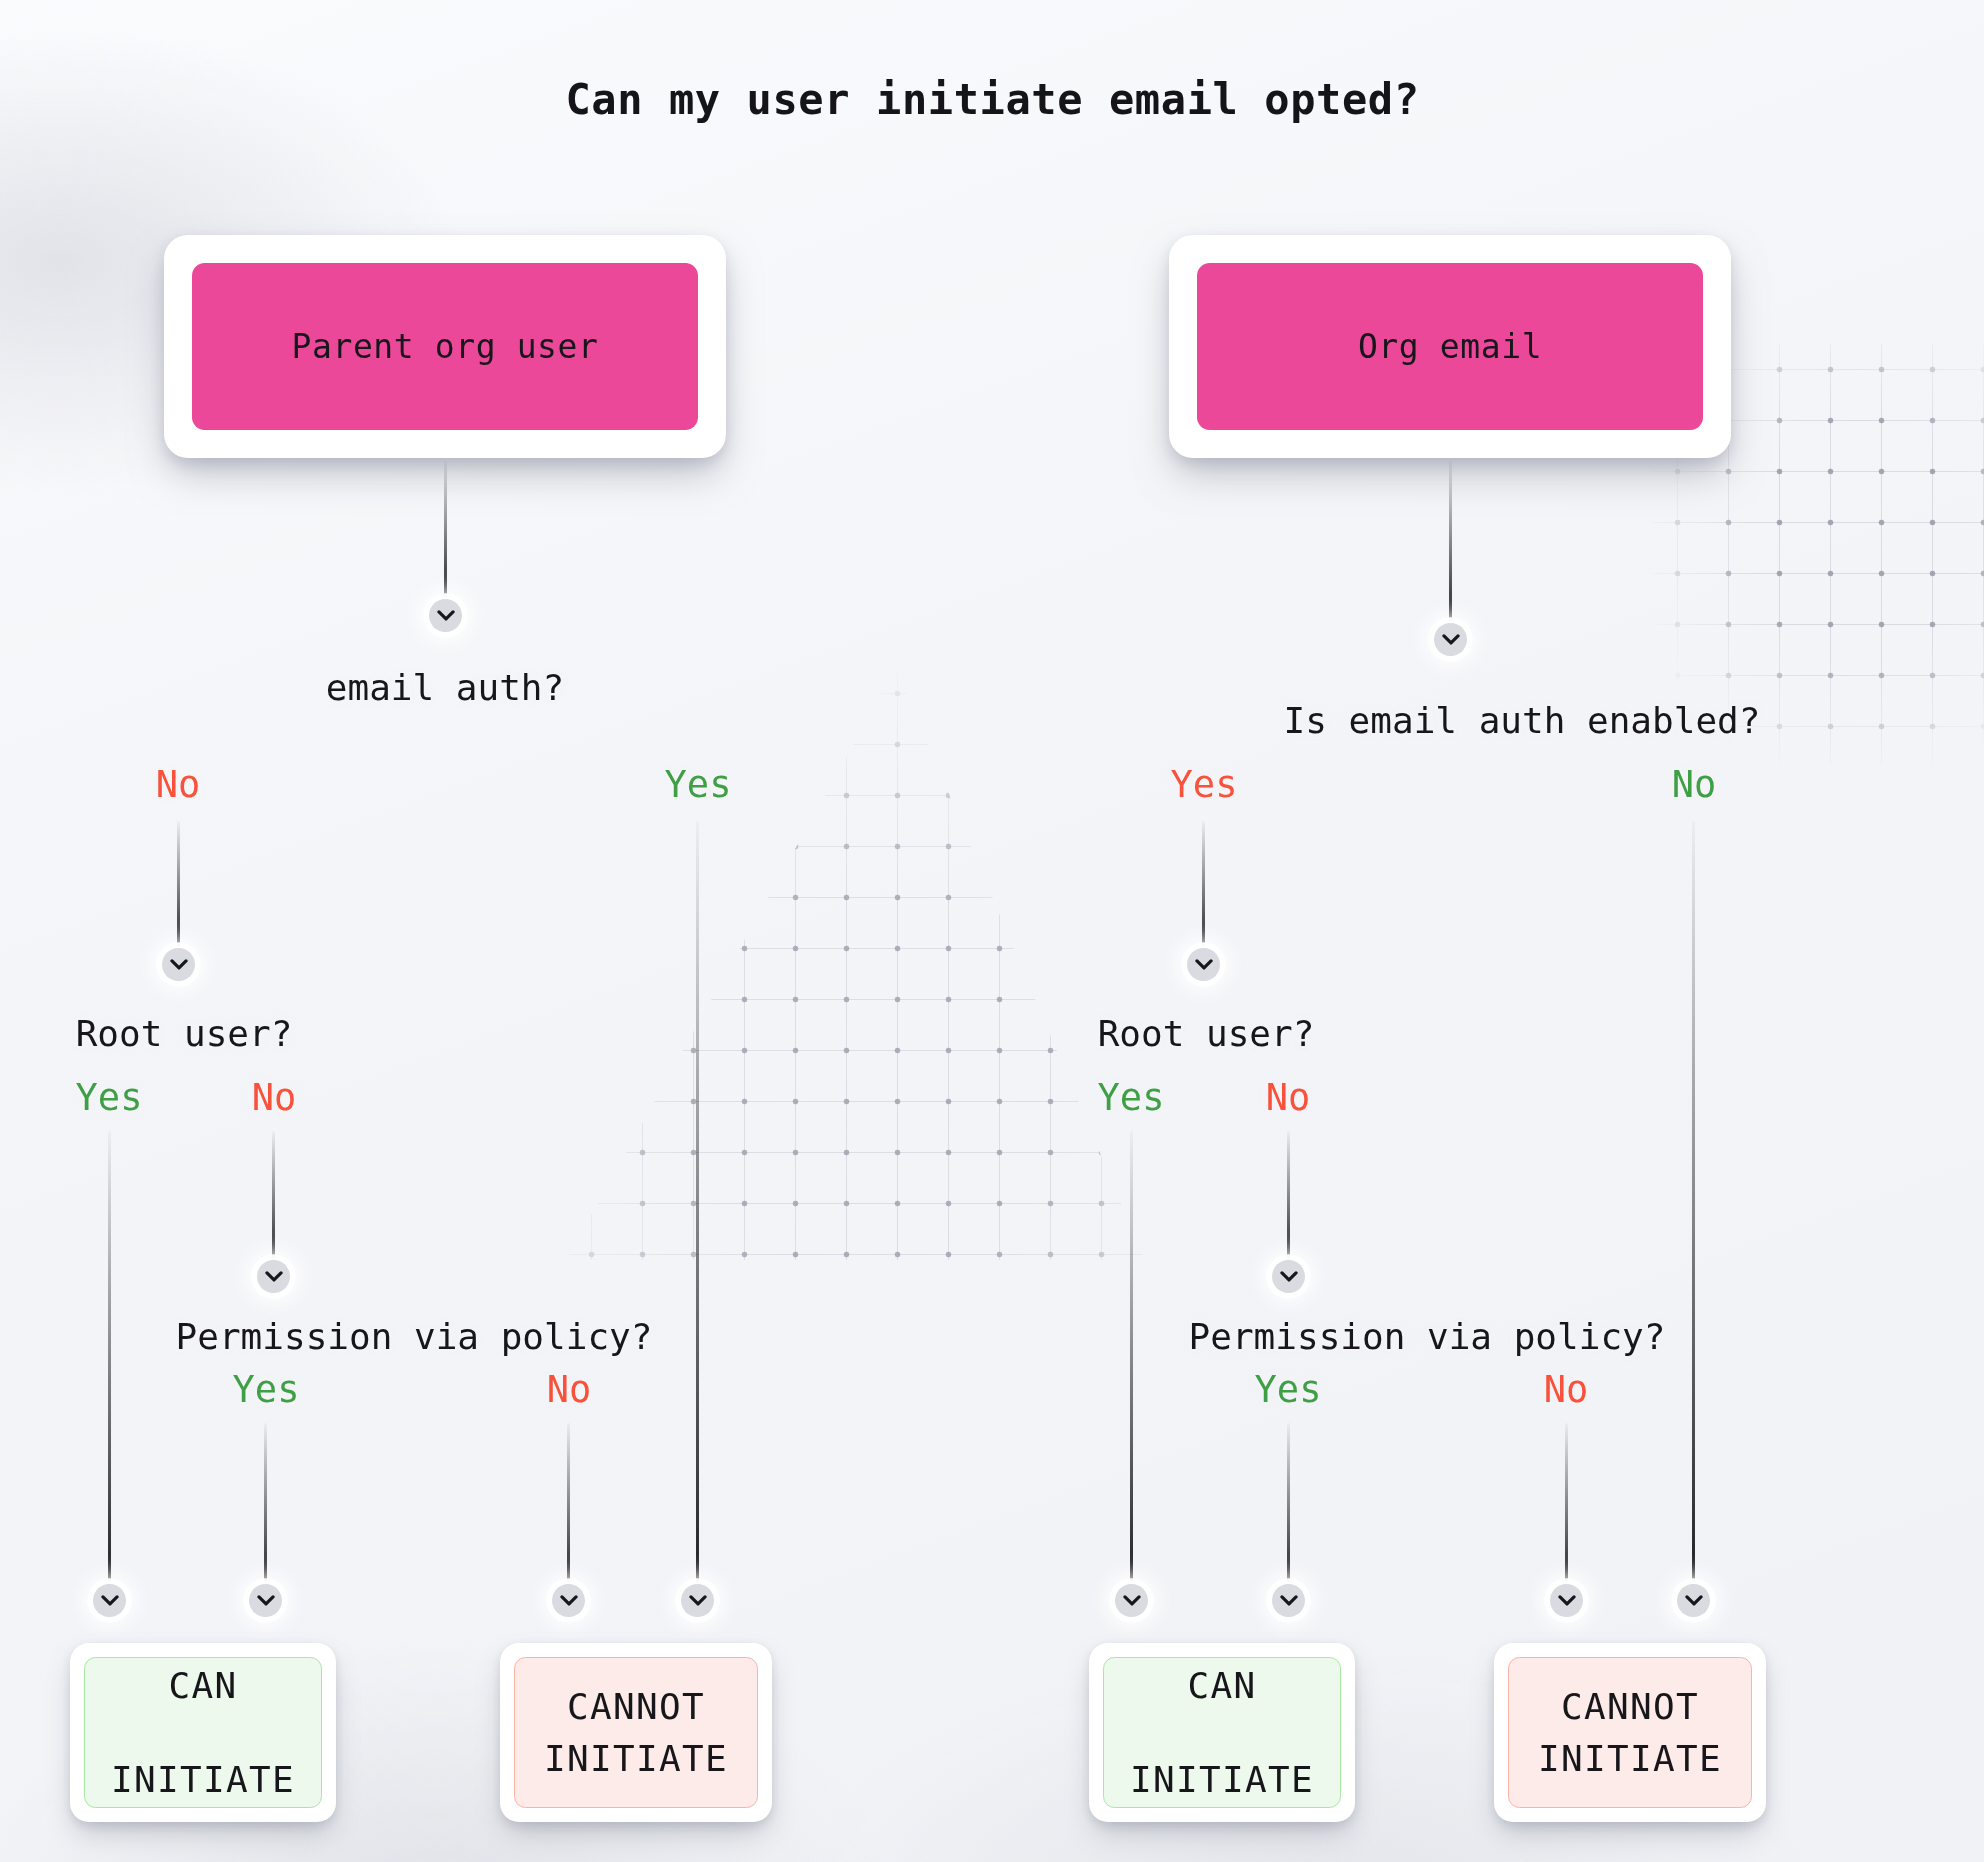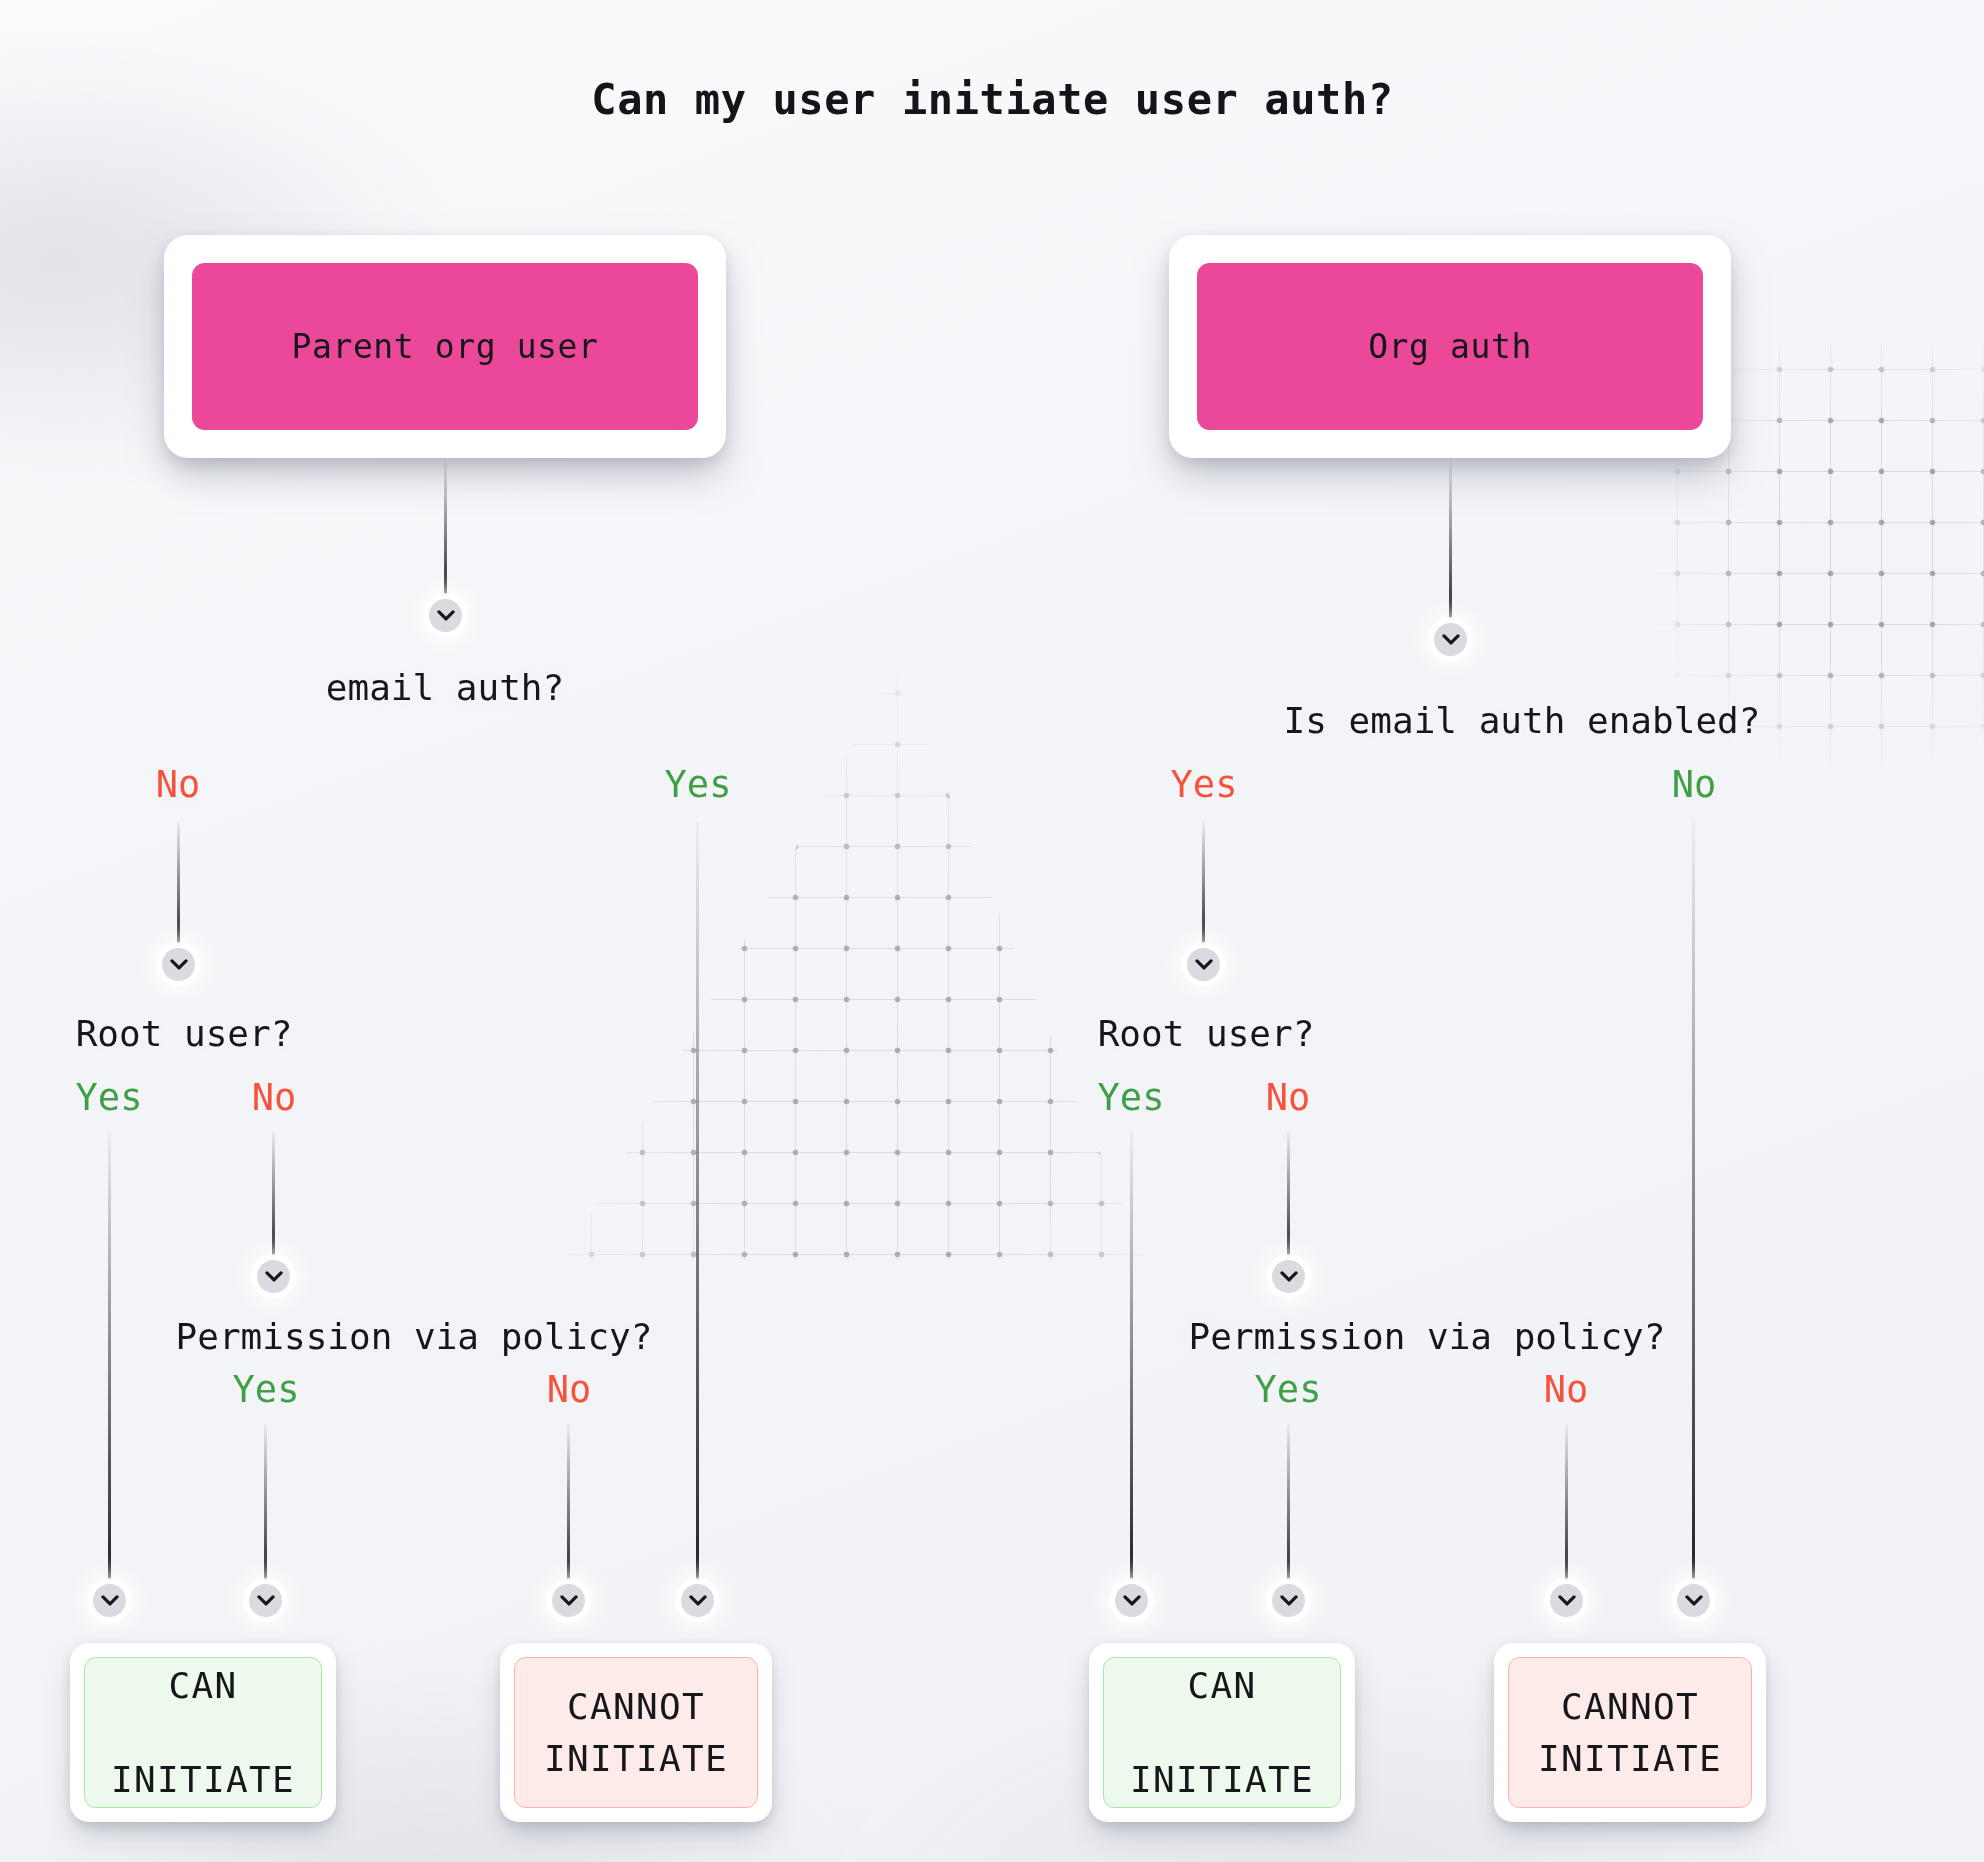--- a/index.html
+++ b/index.html
@@ -78,27 +78,27 @@
   }
   .outcome.can .outcome-inner{border-color:var(--can-border,#a9e7a4);background:var(--can-bg,#edf9ec);gap:42px;}
   .outcome.cannot .outcome-inner{border-color:var(--cannot-border,#fdb2a6);background:var(--cannot-bg,#fcebe9);}
 </style>
 </head>
 <body>
 
 <div class="grid grid-right"></div>
 <div class="grid grid-mid"></div>
 
-<div class="title">Can my user initiate user auth?</div>
+<div class="title">Can my user initiate email opted?</div>
 
 <div class="card" style="left:164px;">
   <div class="card-inner">Parent org user</div>
 </div>
 <div class="card" style="left:1169px;">
-  <div class="card-inner">Org auth</div>
+  <div class="card-inner">Org email</div>
 </div>
 
 <div class="line" style="left:444px;top:461px;height:136px;"></div>
 <div class="line" style="left:1449px;top:461px;height:160px;"></div>
 
 <div class="line" style="left:177px;top:821px;height:126px;"></div>
 <div class="line" style="left:696px;top:821px;height:761px;"></div>
 <div class="line" style="left:1202px;top:821px;height:126px;"></div>
 <div class="line" style="left:1692px;top:821px;height:761px;"></div>
 

